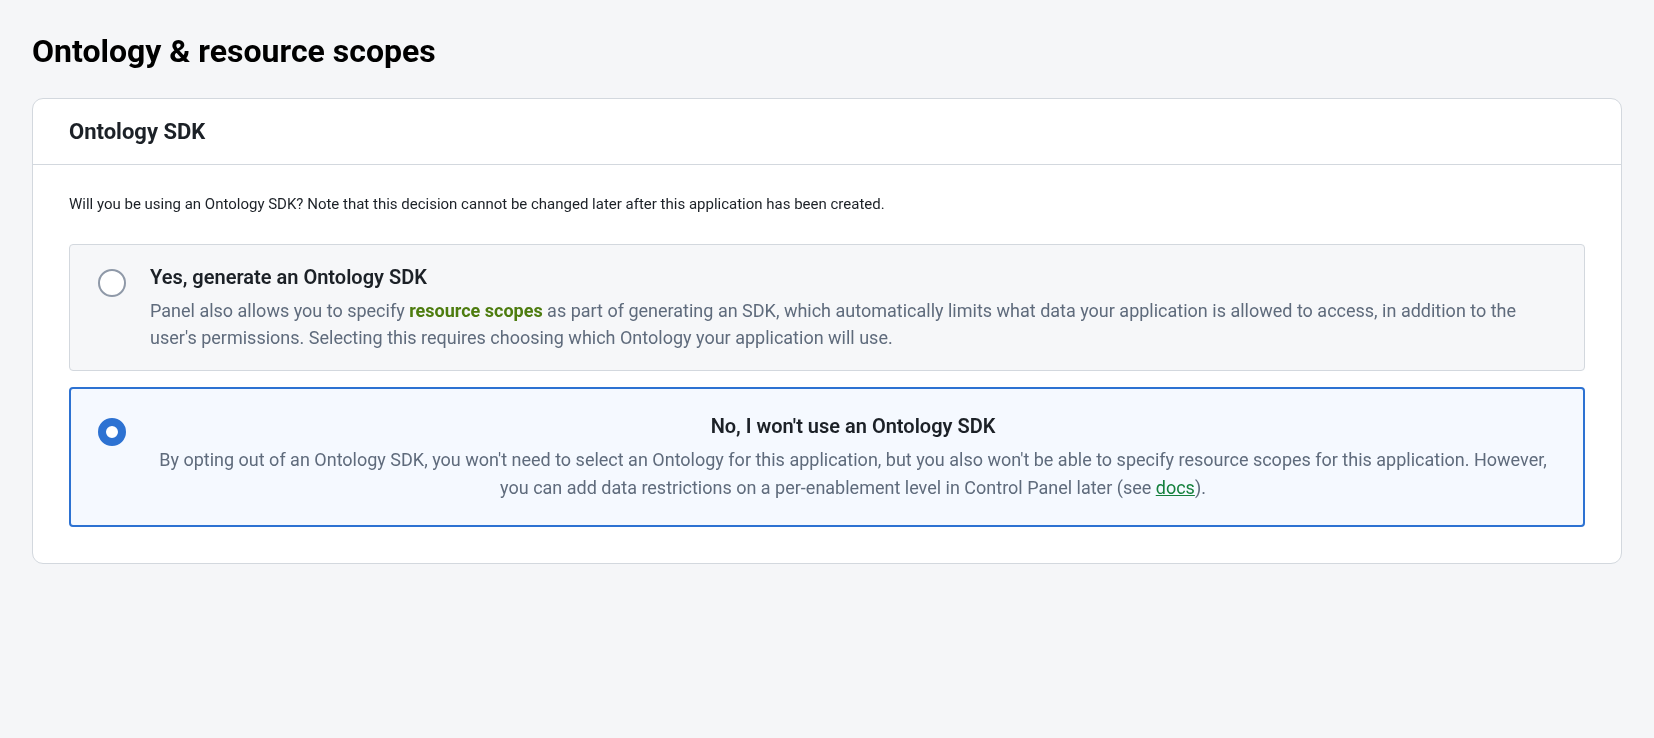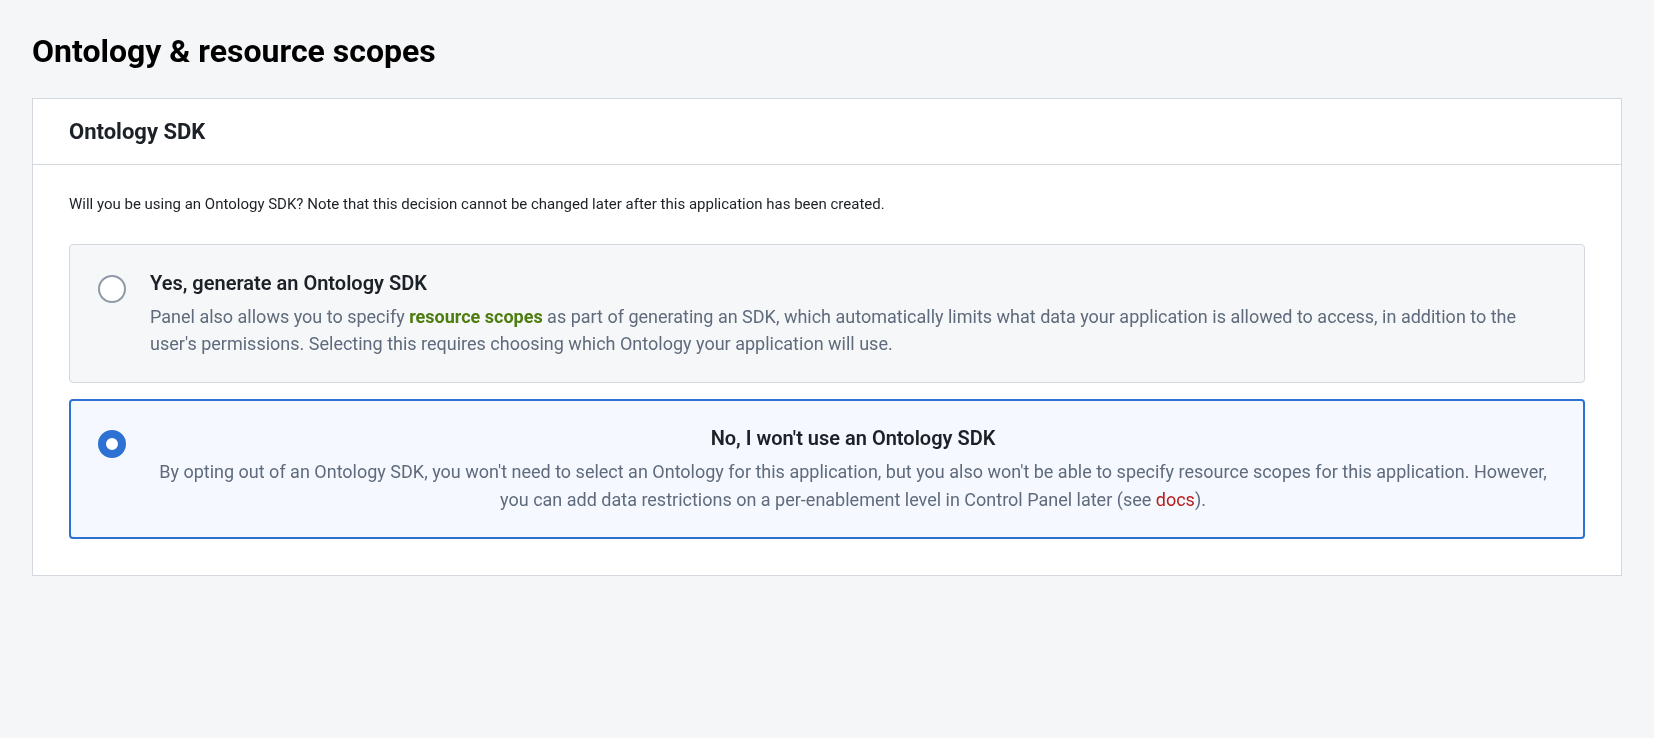--- a/index.html
+++ b/index.html
@@ -15,21 +15,21 @@
     }
     .page-title {
       font-size: 32px;
       font-weight: 700;
       color: #000000;
       margin-bottom: 28px;
     }
     .card {
       background: #ffffff;
       border: 1px solid #d3d8de;
-      border-radius: 0;
+      border-radius: 11px;
     }
     .card-header {
       padding: 20px 36px;
       border-bottom: 1px solid #d3d8de;
     }
     .card-header-title {
       font-size: 22px;
       font-weight: 700;
       color: #1c2127;
     }
@@ -39,21 +39,21 @@
     .question-text {
       font-size: 15px;
       color: #1c2127;
       margin-bottom: 28px;
       line-height: 1.5;
     }
     .option {
       display: flex;
       align-items: flex-start;
       gap: 24px;
-      padding: 24px 28px;
+      padding: 18px 28px;
       border: 1px solid #d3d8de;
       border-radius: 4px;
       background: #f6f7f9;
       cursor: pointer;
     }
     .option + .option {
       margin-top: 16px;
     }
     .option.selected {
       border: 2px solid #2d72d2;
@@ -88,22 +88,23 @@
     .option-description {
       font-size: 18px;
       color: #5f6b7c;
       line-height: 1.55;
     }
     .option-description .bold {
       font-weight: 700;
       color: #4d7c0f;
     }
     .option-description .link {
-      color: #b91c1c;
+      color: #15803d;
       cursor: pointer;
+      text-decoration: underline;
     }
   </style>
 </head>
 <body>
 
 <h1 class="page-title">Ontology &amp; resource scopes</h1>
 
 <div class="card">
   <div class="card-header">
     <div class="card-header-title">Ontology SDK</div>

